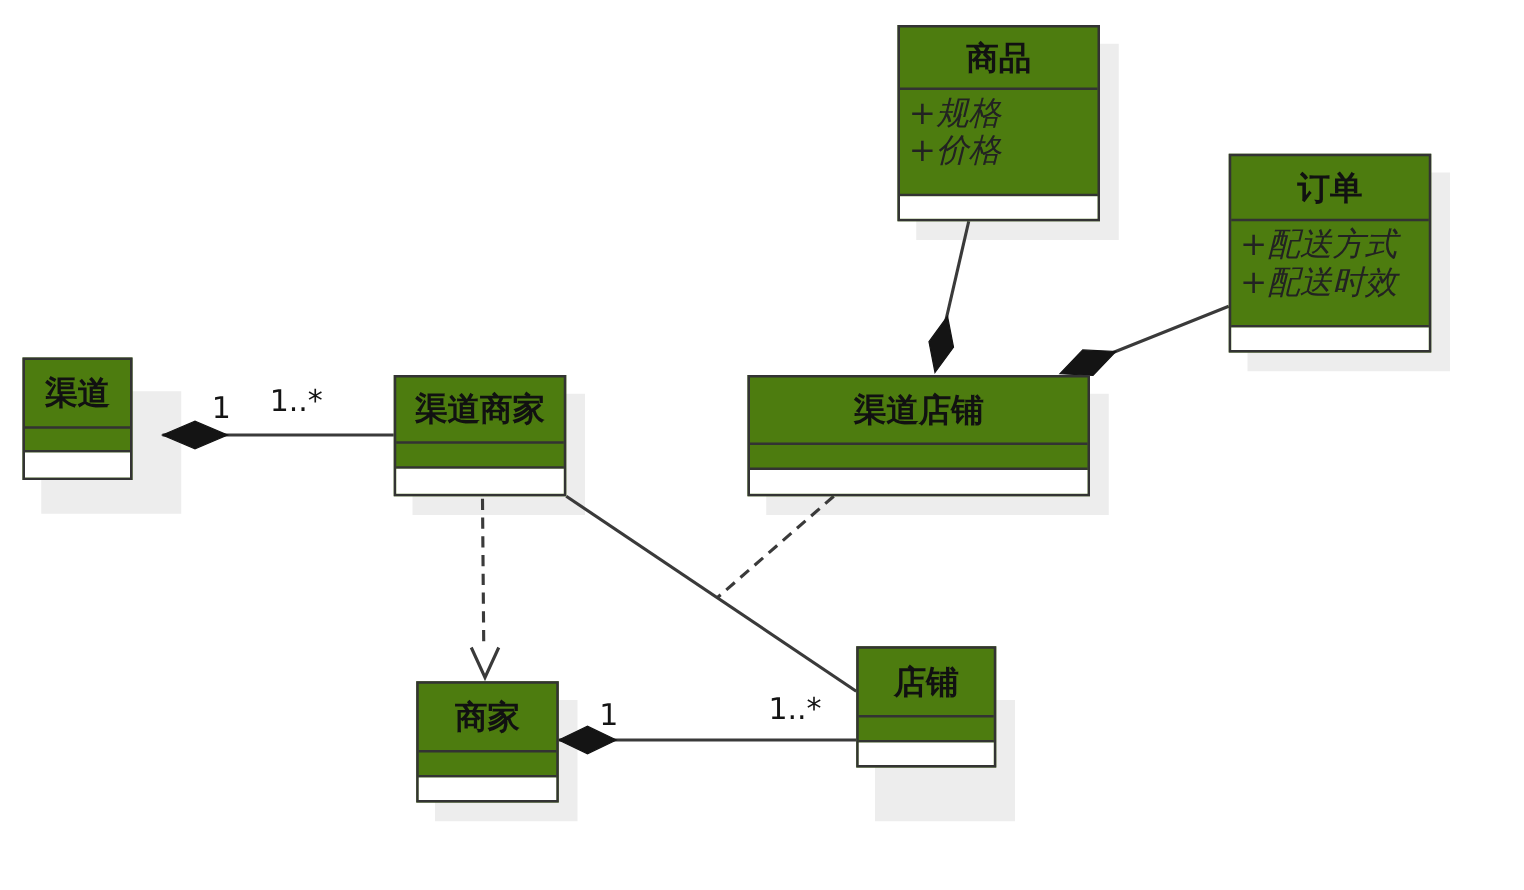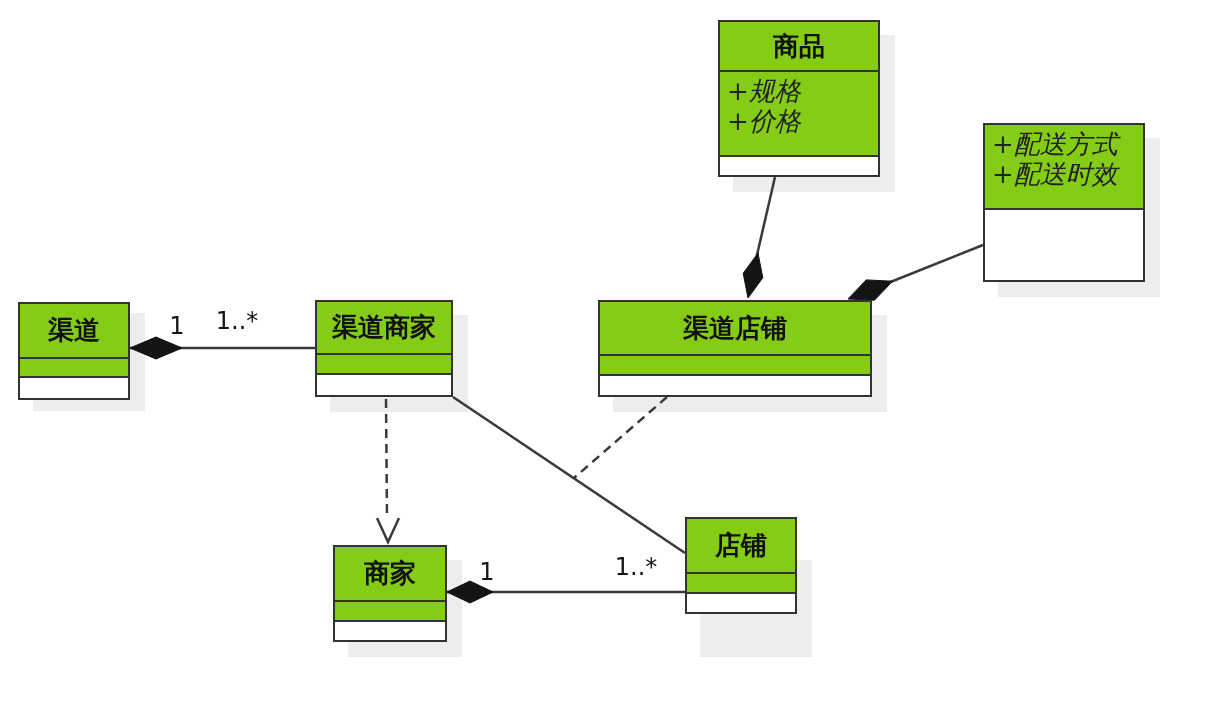--- a/index.html
+++ b/index.html
@@ -42,21 +42,21 @@
   }
   .mult {
     font-family: "DejaVu Sans", "Liberation Sans", sans-serif;
     font-size: 24px;
     fill: #141414;
     text-anchor: middle;
   }
   .uml-class {
     position: absolute;
     box-sizing: border-box;
-    background: #84cc16;
+    background: #4d7c0f;
     border: 2px solid #333333;
     display: flex;
     flex-direction: column;
   }
   .uml-title {
     box-sizing: border-box;
     border-bottom: 2px solid #333333;
     display: flex;
     align-items: center;
     justify-content: center;
@@ -136,28 +136,29 @@
   <div class="uml-class" style="left:718px;top:20px;width:162px;height:157px">
     <div class="uml-title" style="height:50px">商品</div>
     <div class="uml-attrs" style="height:85px">
       <div>+规格</div>
       <div>+价格</div>
     </div>
     <div class="uml-methods"></div>
   </div>
 
   <div class="uml-class" style="left:983px;top:123px;width:162px;height:159px">
+    <div class="uml-title" style="height:52px">订单</div>
     <div class="uml-attrs" style="height:85px">
       <div>+配送方式</div>
       <div>+配送时效</div>
     </div>
     <div class="uml-methods"></div>
   </div>
 
-  <div class="uml-class" style="left:18px;top:302px;width:112px;height:98px">
+  <div class="uml-class" style="left:18px;top:286px;width:88px;height:98px">
     <div class="uml-title" style="height:55px">渠道</div>
     <div class="uml-attrs" style="height:19px"></div>
     <div class="uml-methods"></div>
   </div>
 
   <div class="uml-class" style="left:598px;top:300px;width:274px;height:97px">
     <div class="uml-title" style="height:54px">渠道店铺</div>
     <div class="uml-attrs" style="height:20px"></div>
     <div class="uml-methods"></div>
   </div>

